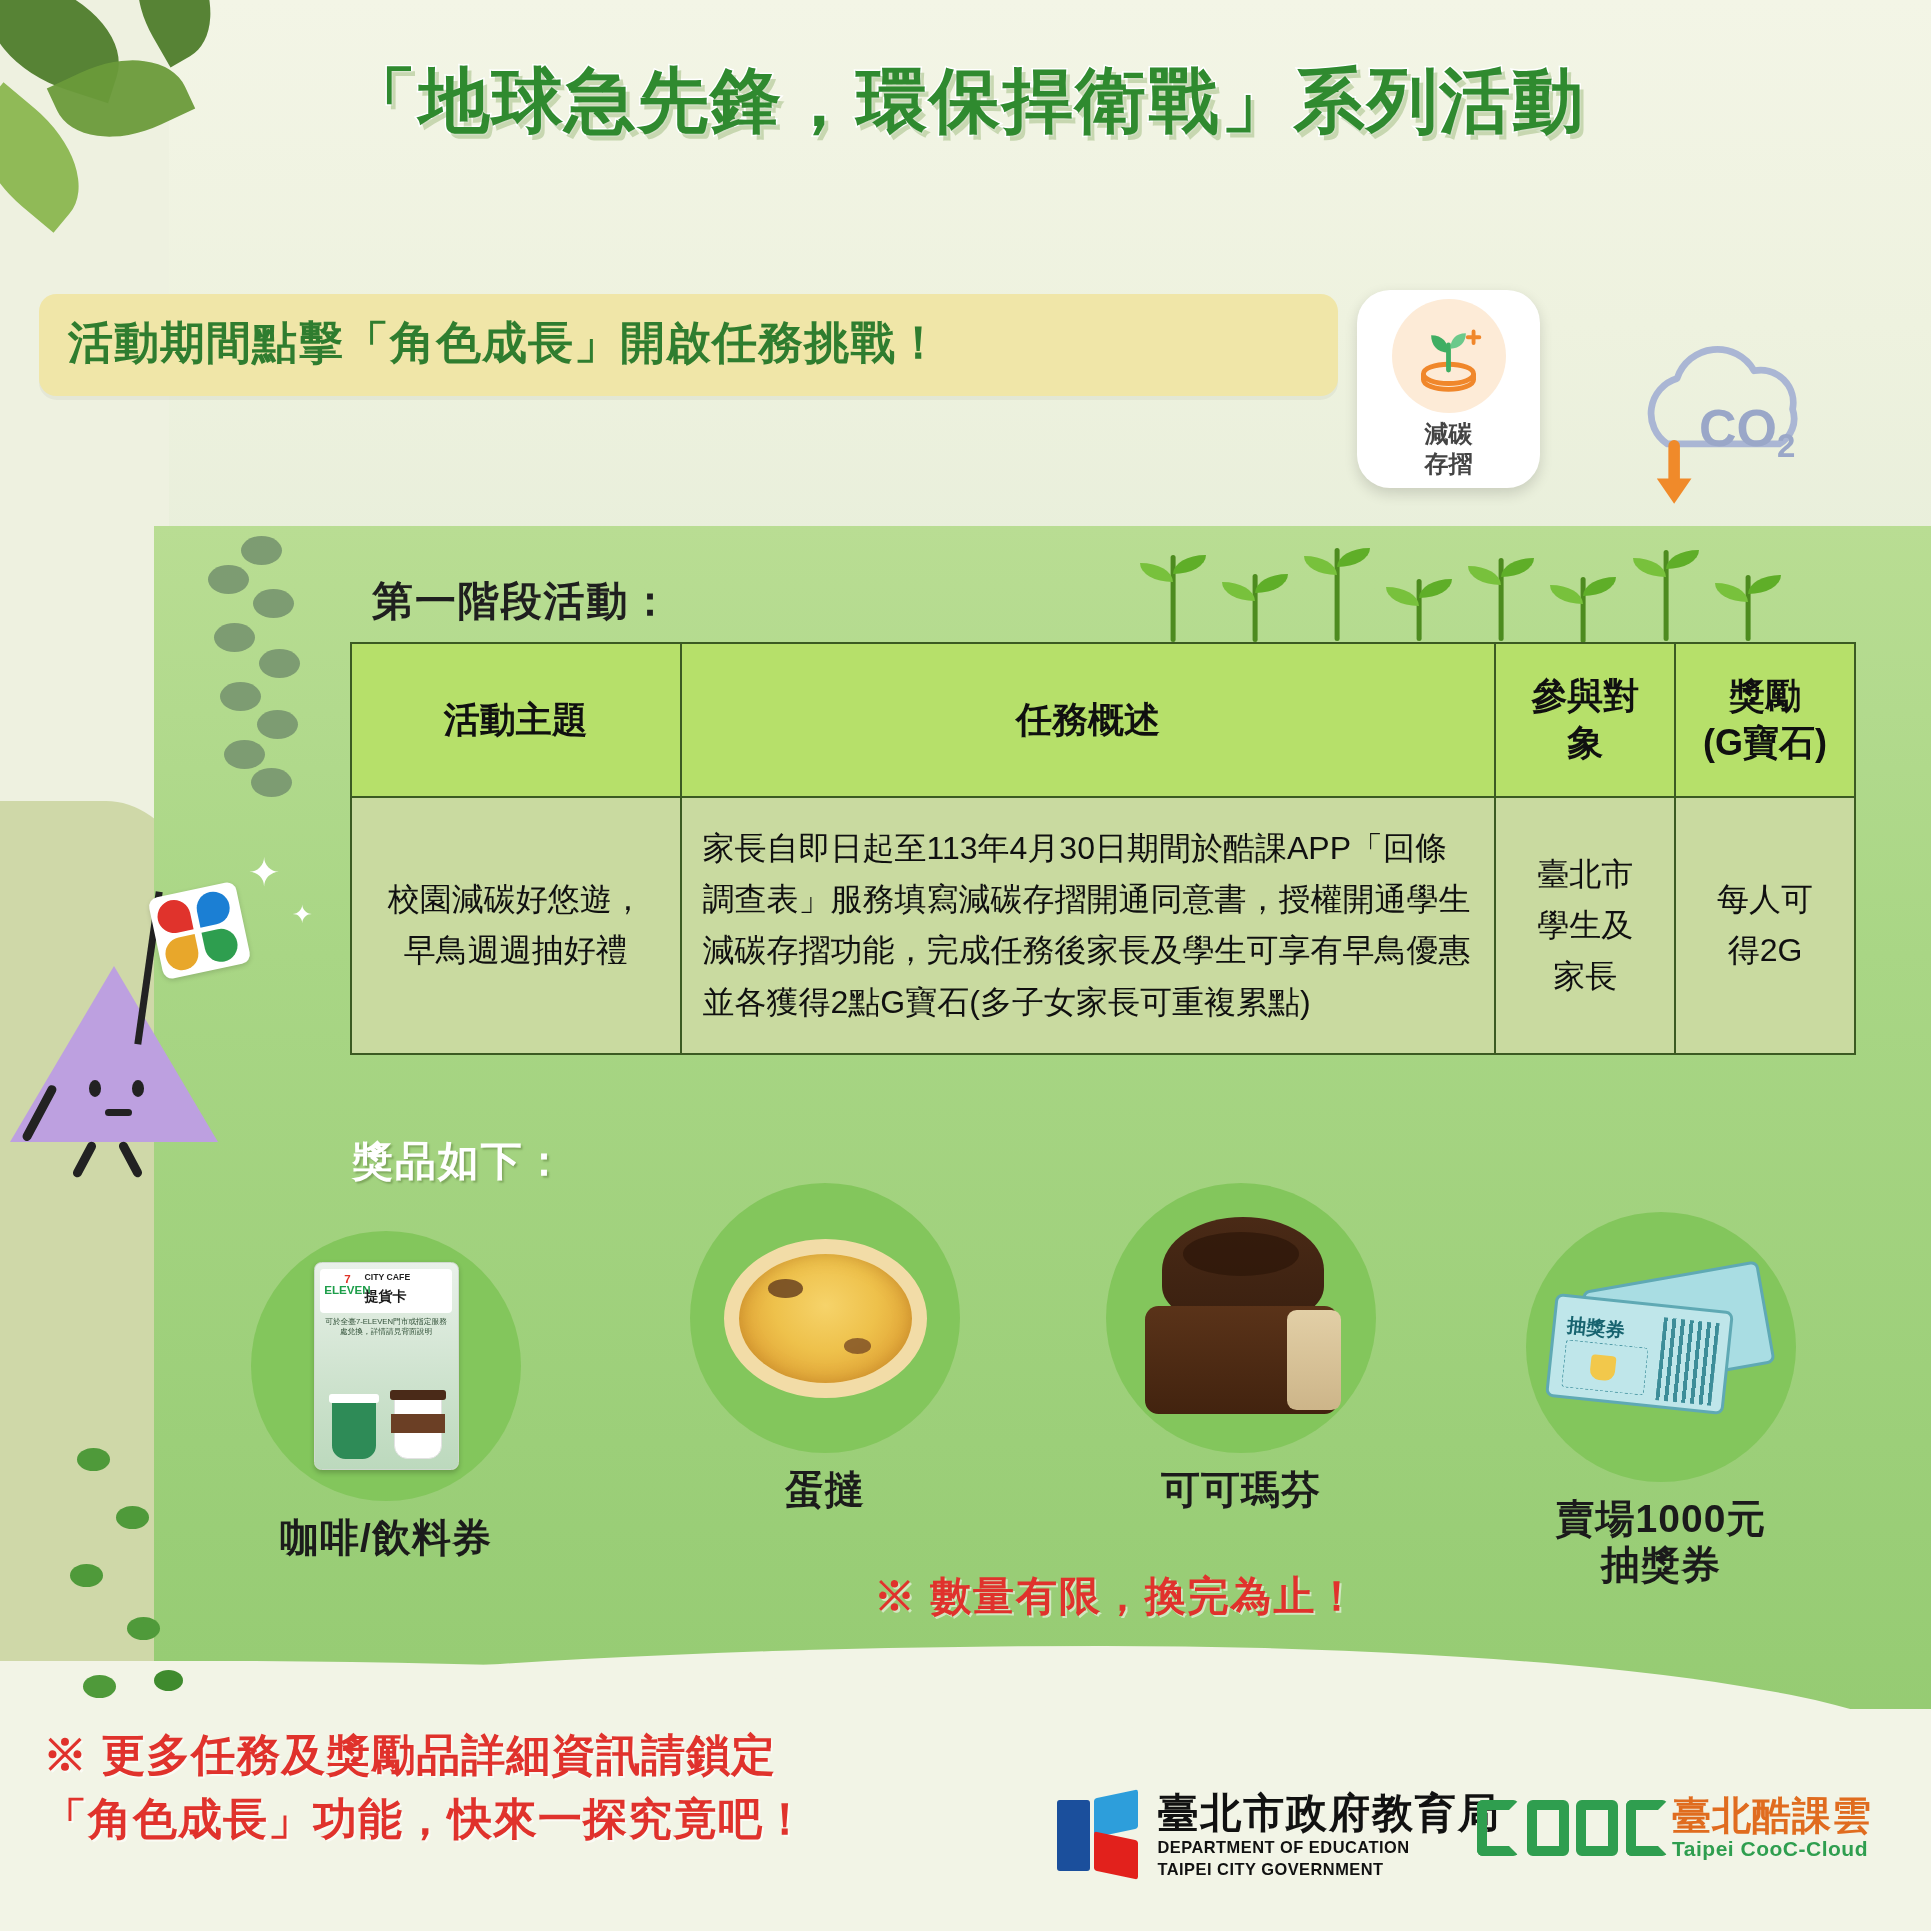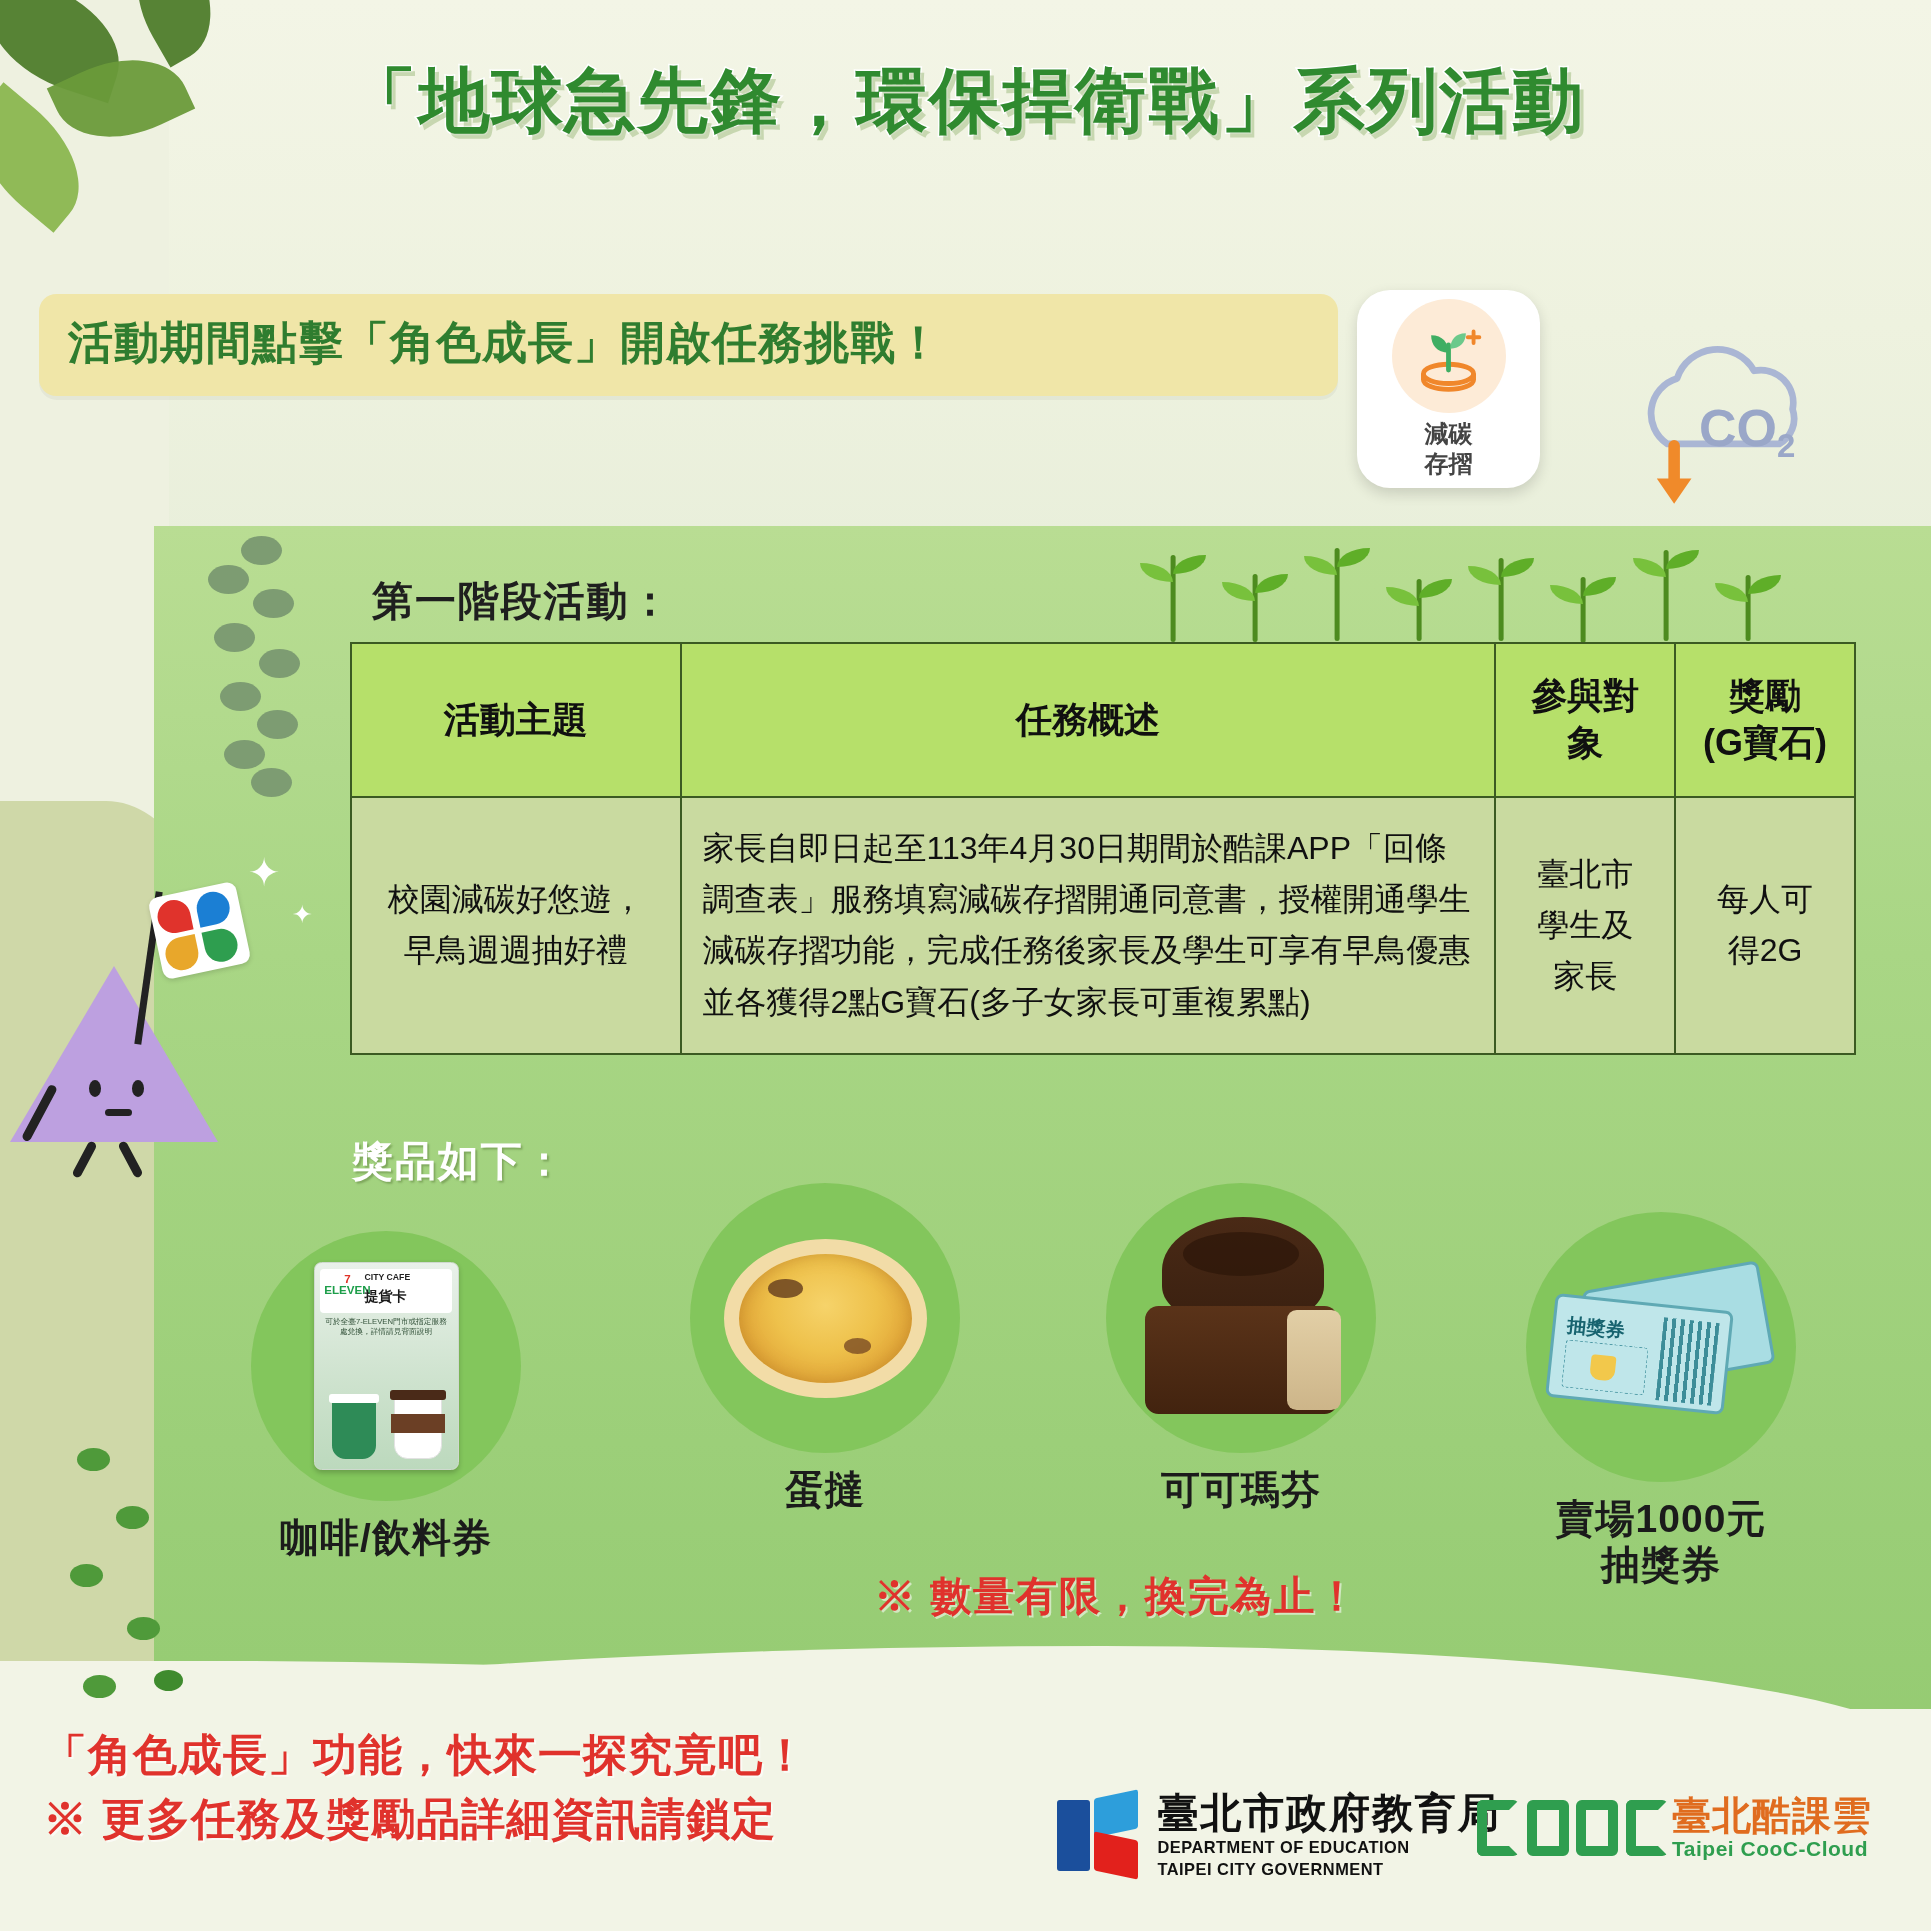--- a/index.html
+++ b/index.html
@@ -492,22 +492,22 @@
 <div>
   <div class="vine-leaf" style="left:77px;top:1448px;background:#4f9a3a;width:33px;height:23px;"></div>
   <div class="vine-leaf" style="left:116px;top:1506px;background:#4f9a3a;width:33px;height:23px;"></div>
   <div class="vine-leaf" style="left:70px;top:1564px;background:#4f9a3a;width:33px;height:23px;"></div>
   <div class="vine-leaf" style="left:127px;top:1617px;background:#4f9a3a;width:33px;height:23px;"></div>
   <div class="vine-leaf" style="left:83px;top:1675px;background:#4f9a3a;width:33px;height:23px;"></div>
   <div class="vine-leaf" style="left:154px;top:1670px;background:#3f8b2e;width:29px;height:21px;"></div>
 </div>
 
 <div class="footer-note">
+  <div>※ 更多任務及獎勵品詳細資訊請鎖定</div>
   <div>「角色成長」功能，快來一探究竟吧！</div>
-  <div>※ 更多任務及獎勵品詳細資訊請鎖定</div>
 </div>
 
 <div class="logo-doe">
   <div class="doe-mark">
     <span class="b1"></span>
       <span class="b2"></span>
       <span class="b3"></span>
   </div>
   <div>
     <div class="doe-text-zh">臺北市政府教育局</div>

